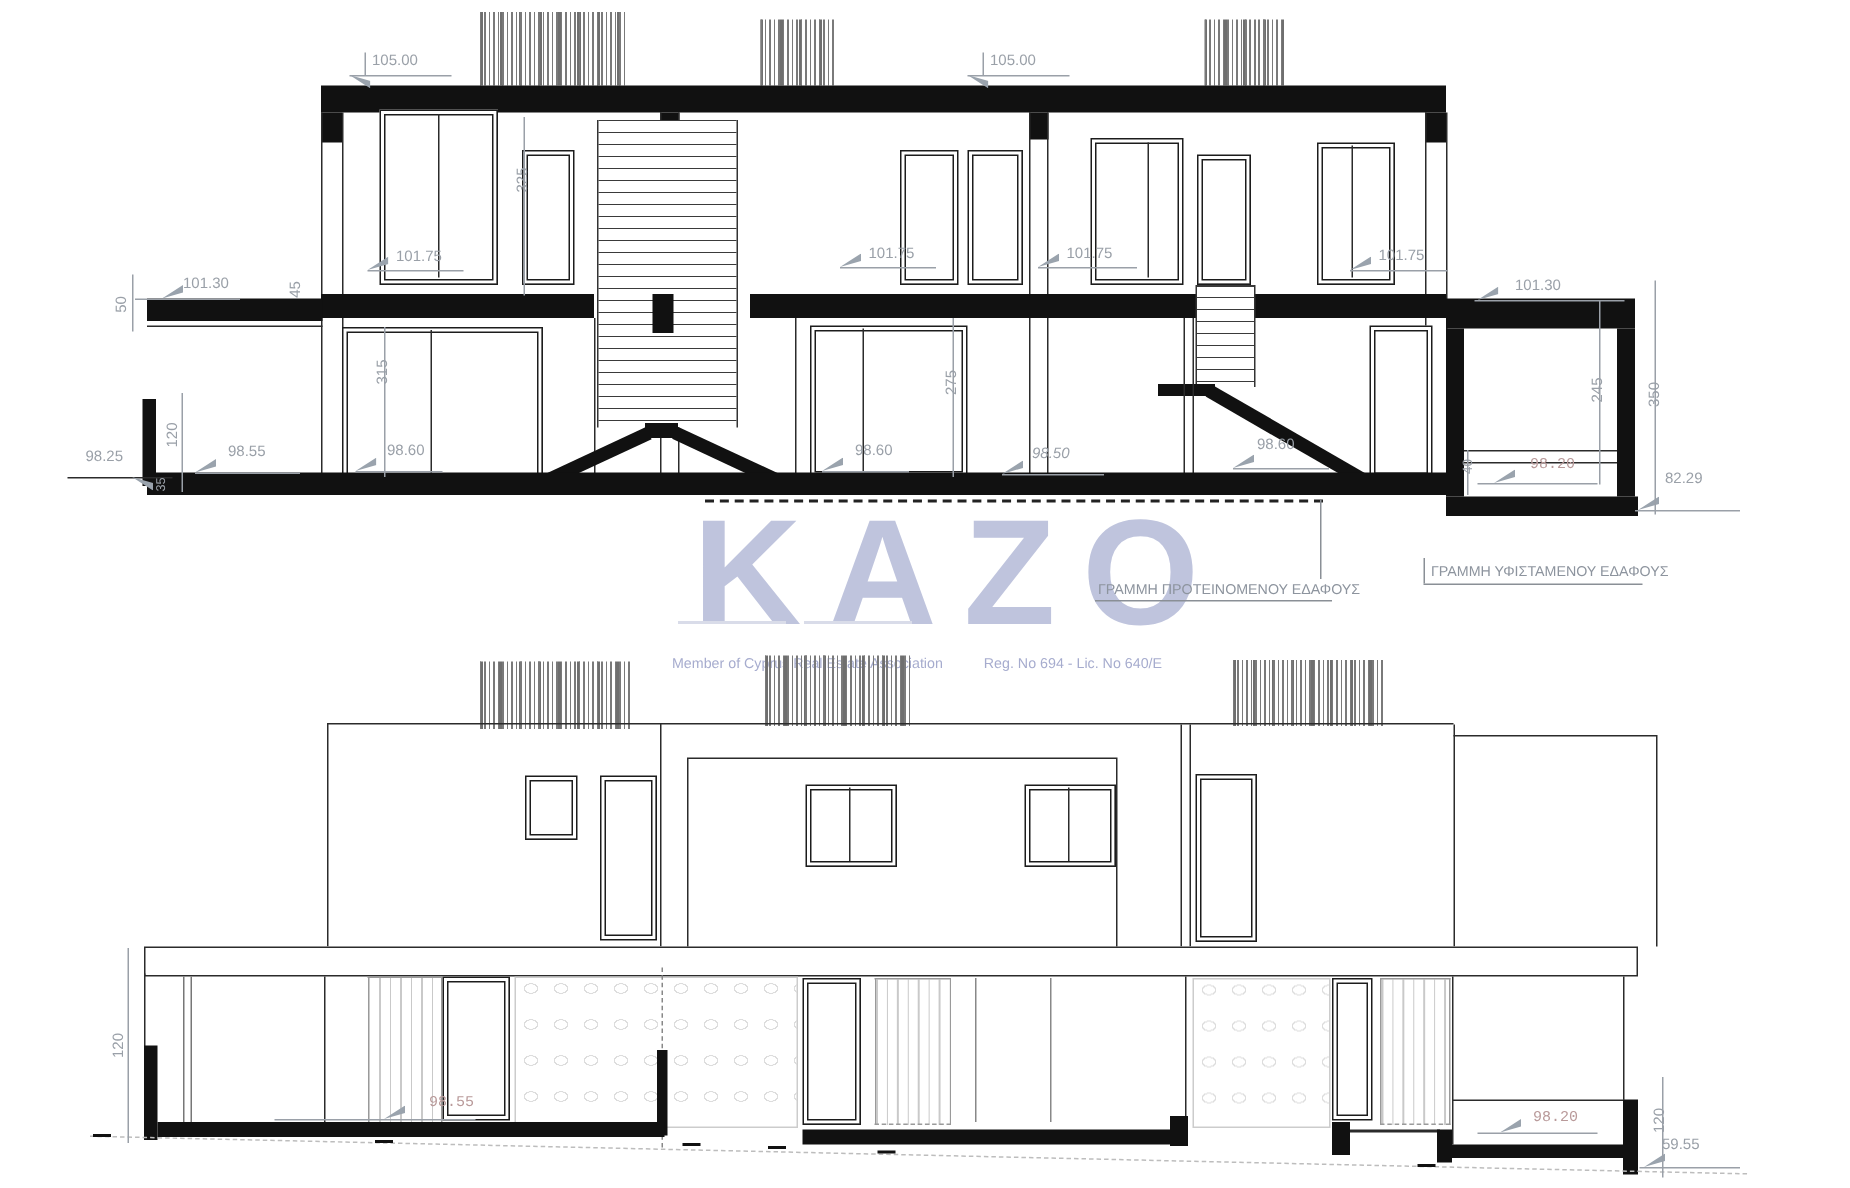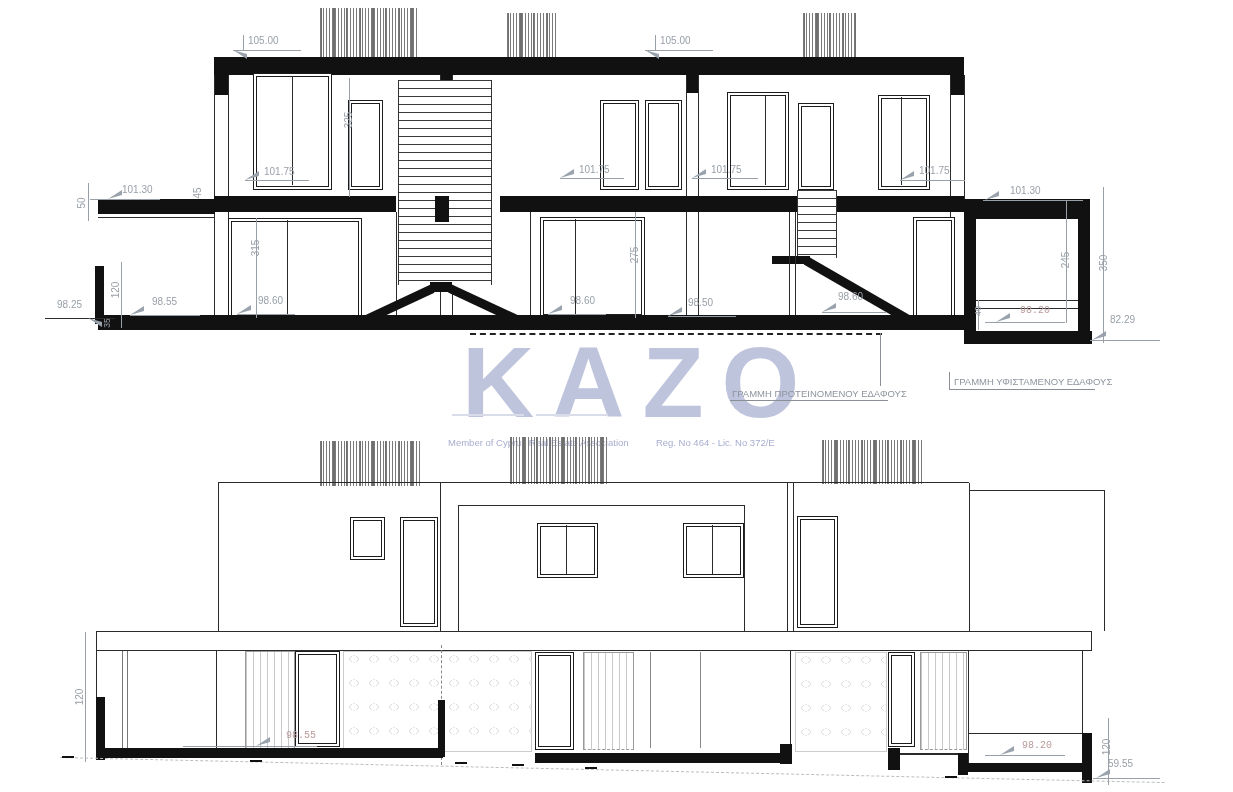--- a/index.html
+++ b/index.html
@@ -157,21 +157,21 @@
     <div class="arr" style="left:130px;top:306px;"></div>
     <div class="dim" style="left:152px;top:297px;">98.55</div>
     <div class="gy" style="left:237px;top:314px;width:58px;height:1px;"></div>
     <div class="arr" style="left:237px;top:305px;"></div>
     <div class="dim" style="left:258px;top:296px;">98.60</div>
     <div class="gy" style="left:548px;top:314px;width:58px;height:1px;"></div>
     <div class="arr" style="left:548px;top:305px;"></div>
     <div class="dim" style="left:570px;top:296px;">98.60</div>
     <div class="gy" style="left:668px;top:316px;width:68px;height:1px;"></div>
     <div class="arr" style="left:668px;top:307px;"></div>
-    <div class="dim" style="left:688px;top:298px;">98.50</div>
+    <div class="dim" style="left:688px;top:298px;font-style:italic;">98.50</div>
     <div class="gy" style="left:822px;top:312px;width:64px;height:1px;"></div>
     <div class="arr" style="left:822px;top:303px;"></div>
     <div class="dim" style="left:838px;top:292px;">98.60</div>
     <div class="gy" style="left:985px;top:322px;width:80px;height:1px;"></div>
     <div class="arr" style="left:996px;top:313px;"></div>
     <div class="dim dimr" style="left:1020px;top:306px;">98.20</div>
     <div class="gy" style="left:1090px;top:340px;width:70px;height:1px;"></div>
     <div class="arr" style="left:1092px;top:331px;"></div>
     <div class="dim" style="left:1110px;top:315px;">82.29</div>
 
@@ -198,21 +198,21 @@
 
   <div>
     <div class="wm-brand" style="left:462px;top:332px;">KAZO</div>
     <div class="wm-row" style="left:452px;top:414px;">
       <span class="wm-line"></span>
       <span class="wm-line"></span>
     </div>
     <div class="wm-member" style="left:448px;top:437px;">
       <span>Member of Cyprus Real Estate Association</span>
       <span style="display:inline-block;width:22px;"></span>
-      <span>Reg. No 464 - Lic. No 372/E</span>
+      <span>Reg. No 694 - Lic. No 640/E</span>
     </div>
   </div>
 
   <div class="ann" style="left:732px;top:388px;">ΓΡΑΜΜΗ ΠΡΟΤΕΙΝΟΜΕΝΟΥ ΕΔΑΦΟΥΣ</div>
   <div class="gy" style="left:730px;top:400px;width:158px;height:1px;background:#8a8f96;"></div>
   <div class="ann" style="left:954px;top:376px;">ΓΡΑΜΜΗ ΥΦΙΣΤΑΜΕΝΟΥ ΕΔΑΦΟΥΣ</div>
   <div class="gy" style="left:949px;top:389px;width:146px;height:1px;background:#8a8f96;"></div>
   <div class="gy" style="left:949px;top:372px;width:1px;height:17px;background:#8a8f96;"></div>
 
   <div>

